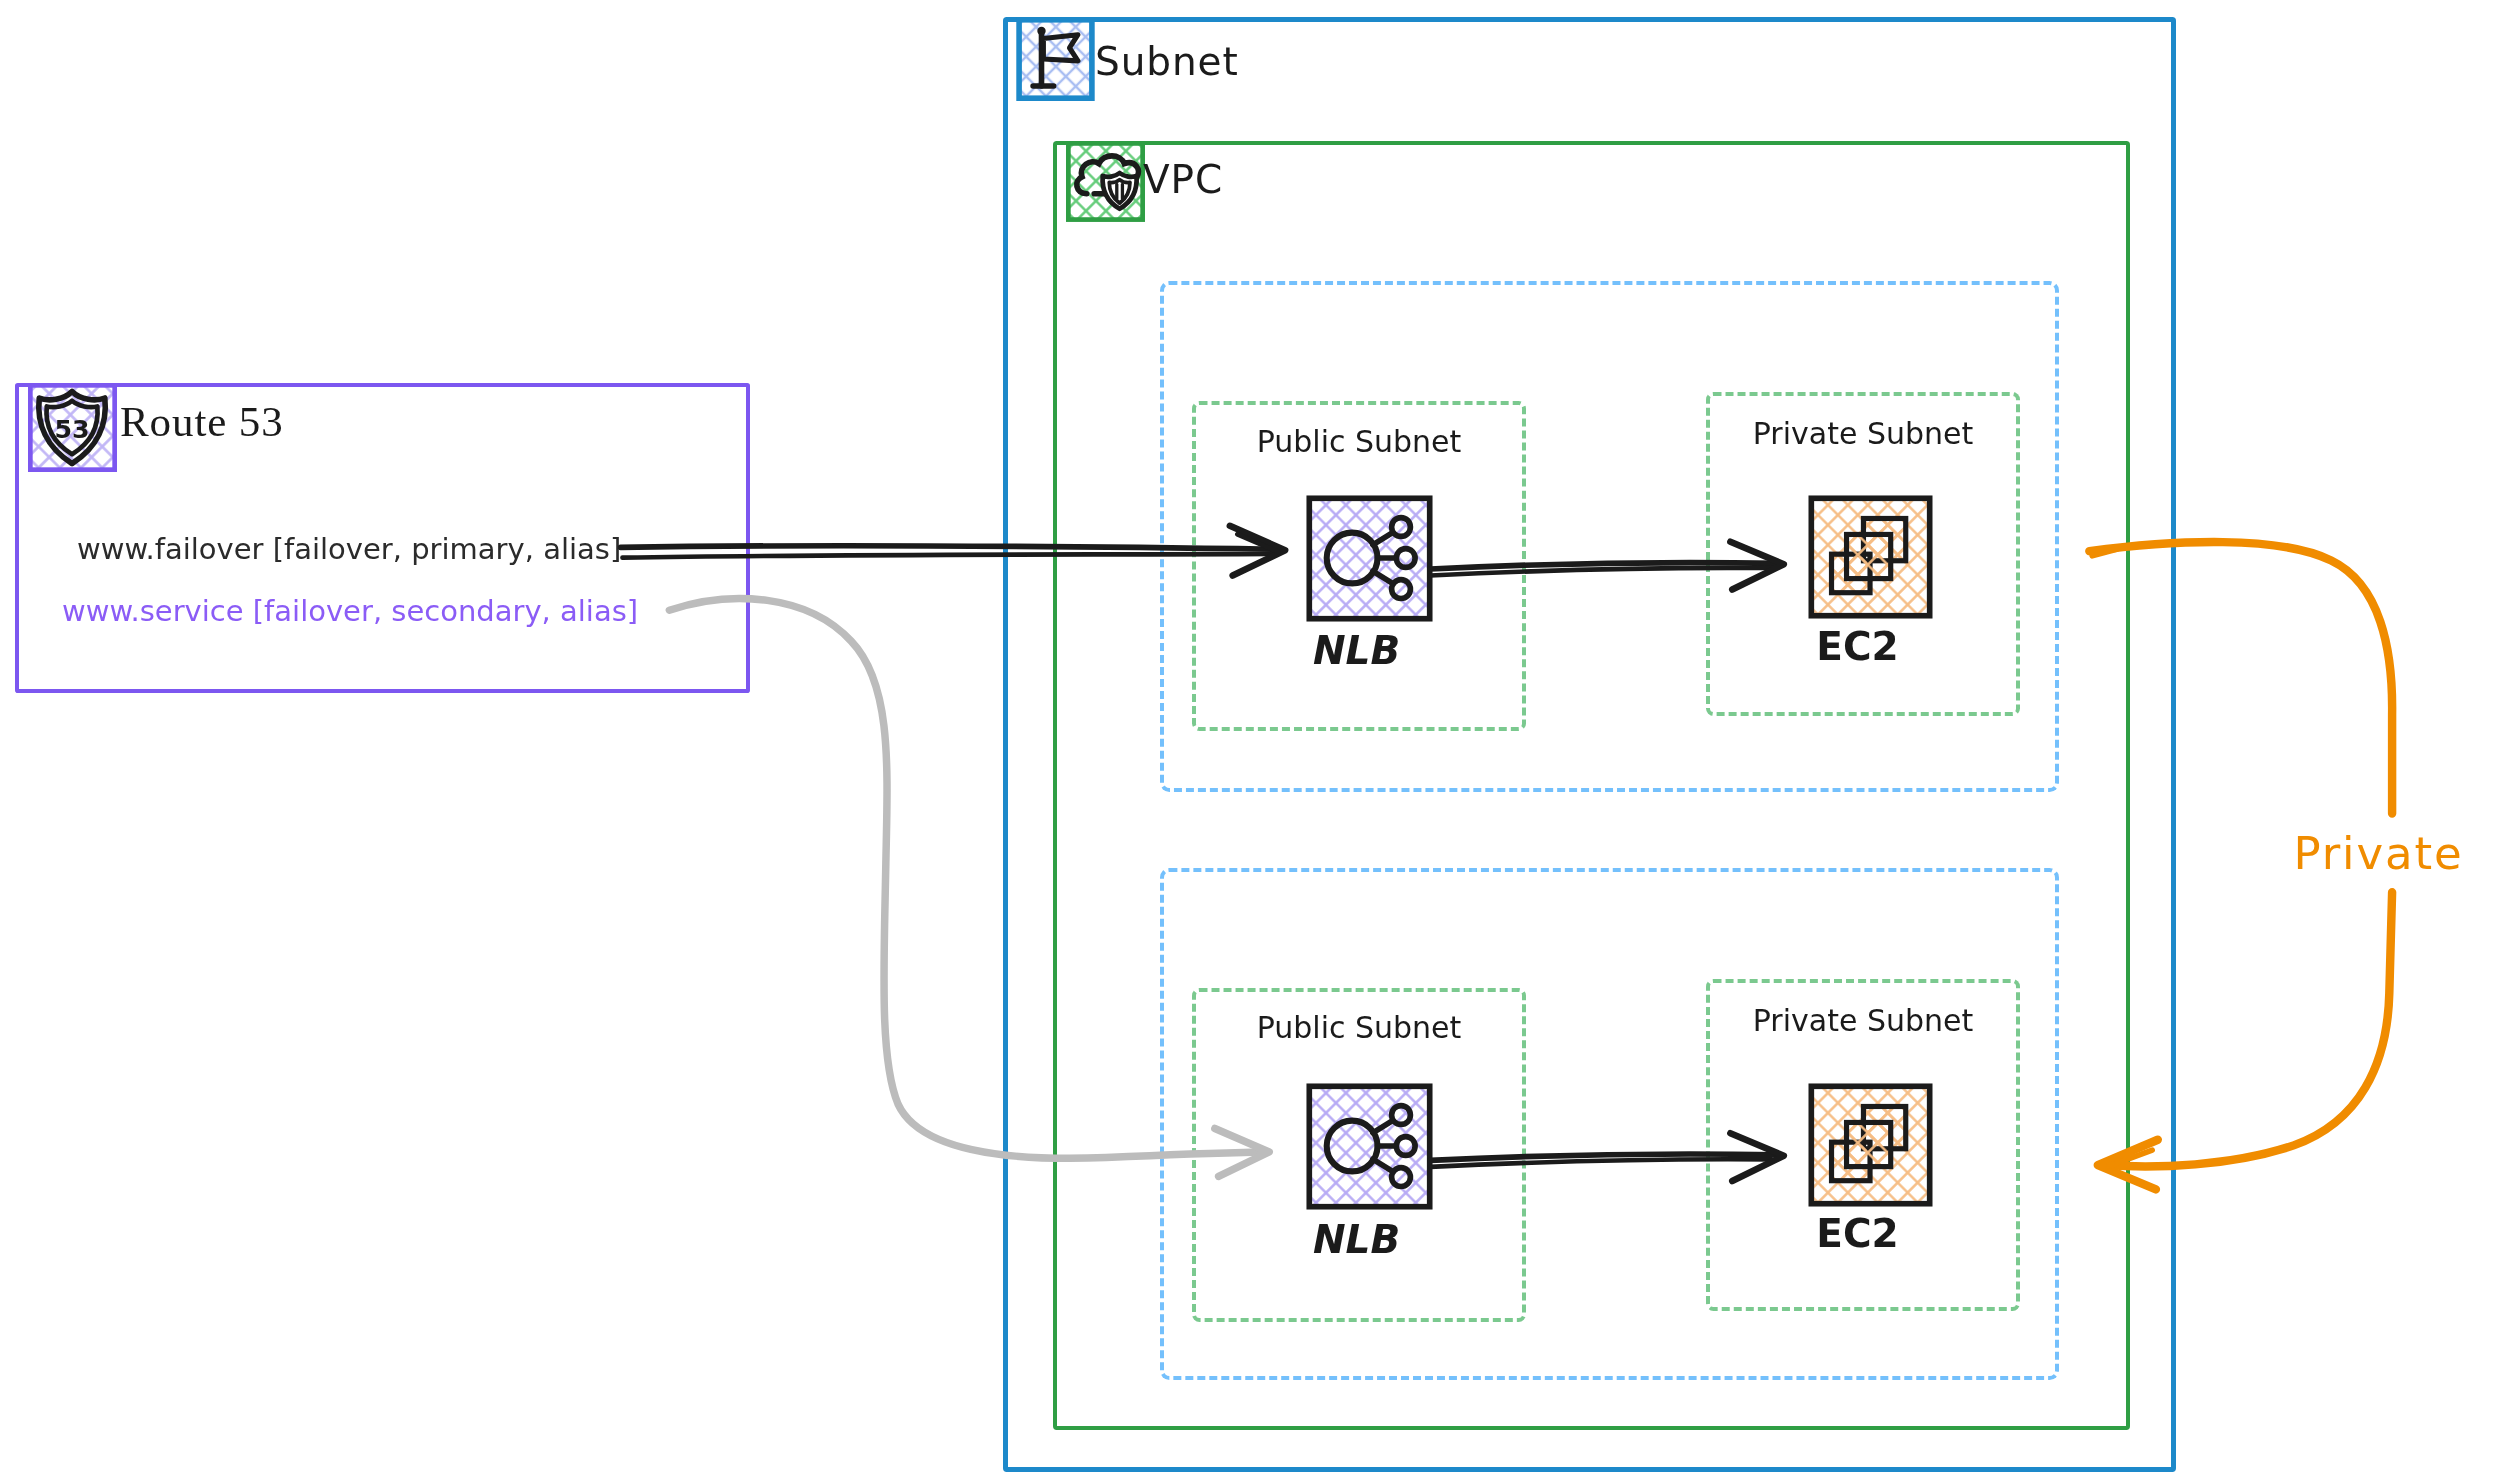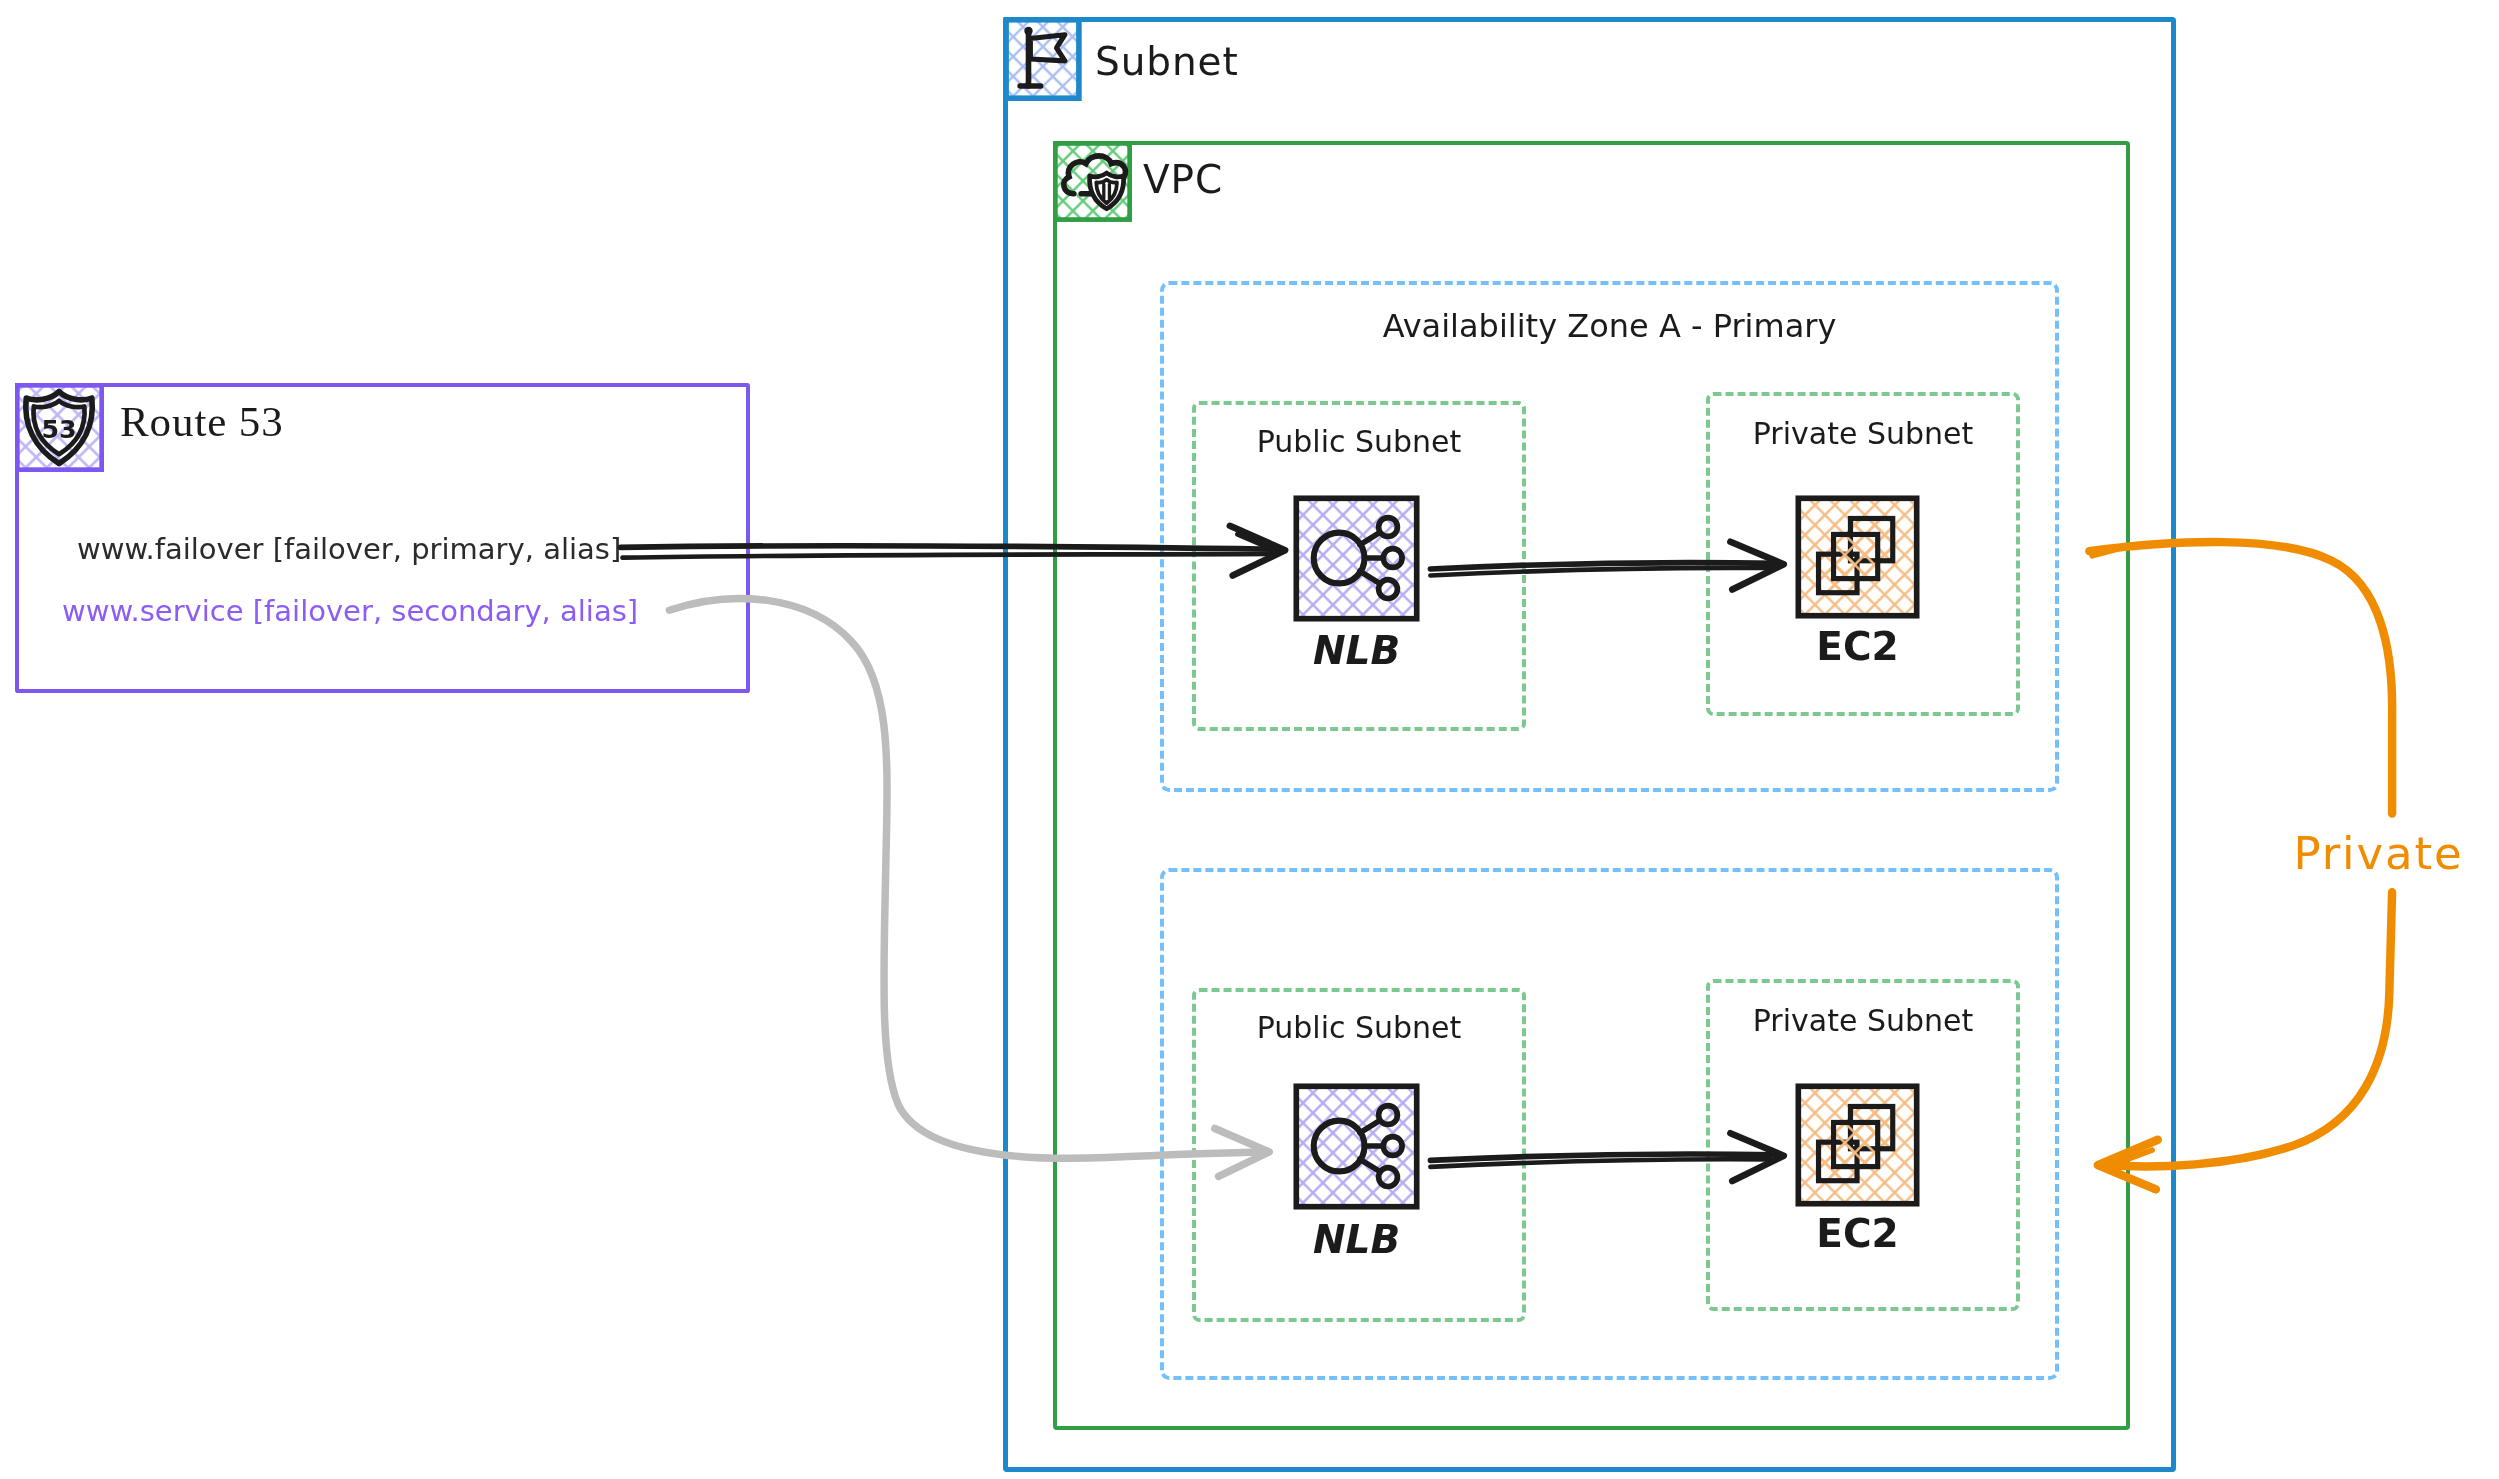--- a/index.html
+++ b/index.html
@@ -17,21 +17,21 @@
   .title{font-size:39px;letter-spacing:0.9px;}
   .r53-title{font-size:43px;letter-spacing:0.9px;font-family:Liberation Serif, serif;}
   .zone-title{font-size:32px;text-align:center;}
   .subnet-title{font-size:30px;text-align:center;}
   .svc-lbl{font-size:39px;text-align:center;font-weight:700;}
   .nlb-lbl{font-style:italic;}
   .record{font-size:29px;}
   .record-primary{color:#2b2b2b;}
   .record-secondary{color:#8b5cf6;}
   .failover-lbl{font-size:45px;color:#f08c00;letter-spacing:1.9px;}
-  .iconbox{position:absolute;}
+  .iconbox{position:absolute;margin-left:13px;}
   svg{display:block;}
   #connector-layer{position:absolute;left:0;top:0;pointer-events:none;}
 </style>
 </head>
 <body>
 
 <div id="canvas">
 
   <svg width="0" height="0" style="position:absolute">
     <defs>
@@ -51,21 +51,20 @@
         <path d="M0,7.5 H15 M7.5,0 V15" stroke="#f6bd84" stroke-width="2.6" fill="none"></path>
       </pattern>
     </defs>
   </svg>
 
   <div class="box region-box" style="left:1003px;top:17px;width:1173px;height:1455px;"></div>
 
   <div class="box vpc-box" style="left:1053px;top:141px;width:1077px;height:1289px;"></div>
 
   <div class="box az-box" style="left:1160px;top:281px;width:899px;height:511px;"></div>
-  <div class="lbl zone-title" style="left:1160px;top:307px;width:899px;">Availability Zone A - Primary</div>
 
   <div class="box subnet-box" style="left:1192px;top:401px;width:334px;height:330px;"></div>
   <div class="lbl subnet-title" style="left:1192px;top:424px;width:334px;">Public Subnet</div>
 
   <div class="box subnet-box" style="left:1706px;top:392px;width:314px;height:324px;"></div>
   <div class="lbl subnet-title" style="left:1706px;top:416px;width:314px;">Private Subnet</div>
 
   <div class="box az-box" style="left:1160px;top:868px;width:899px;height:512px;"></div>
 
   <div class="box subnet-box" style="left:1192px;top:988px;width:334px;height:334px;"></div>

